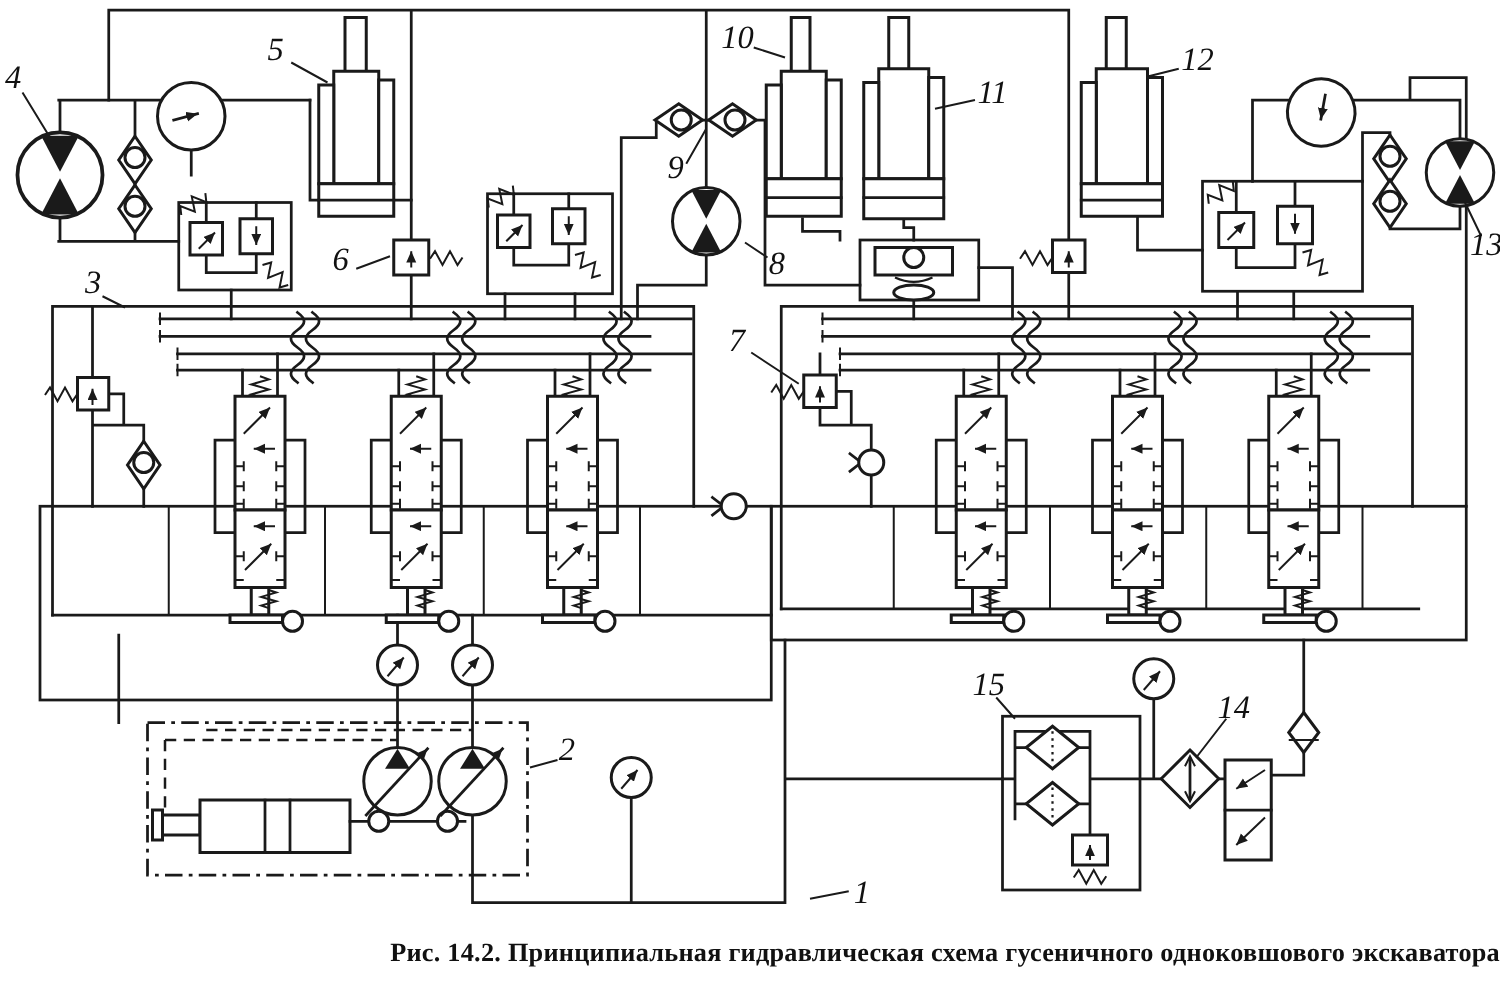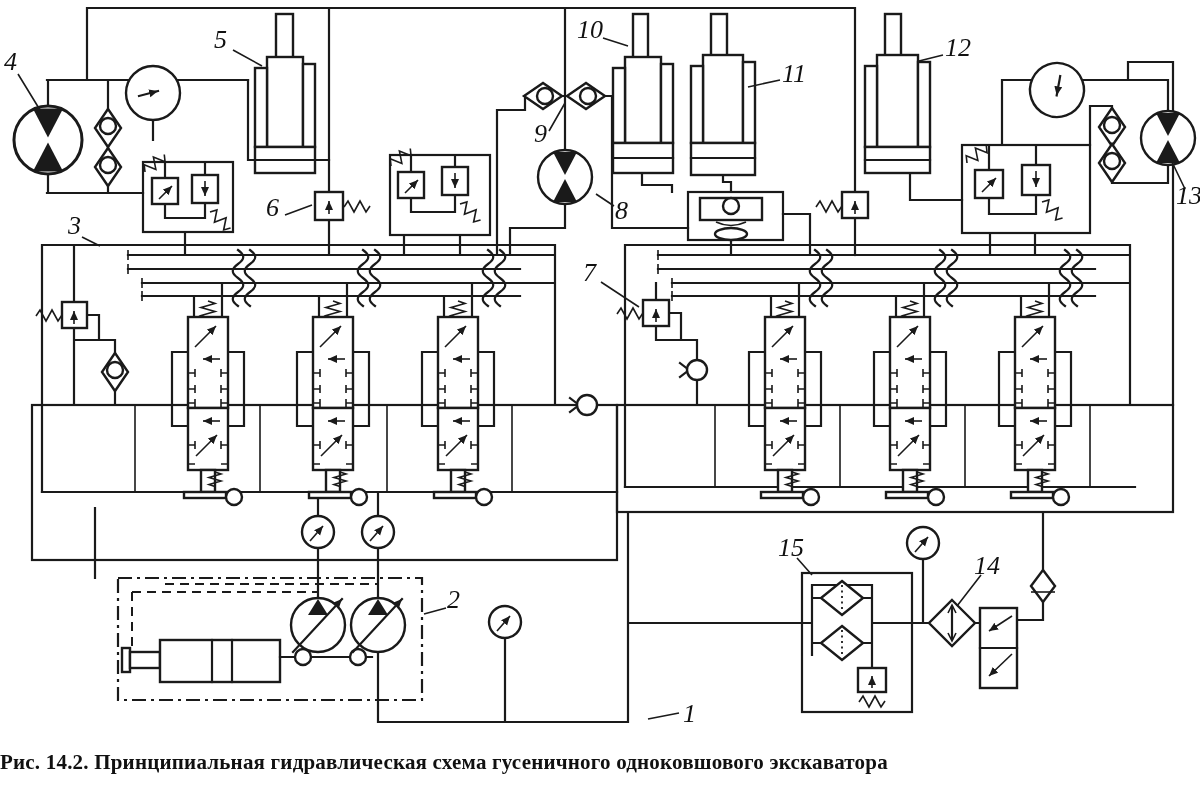--- a/index.html
+++ b/index.html
@@ -8,21 +8,21 @@
   svg{position:absolute;top:0;left:0;}
   svg *{vector-effect:none;}
   .w{stroke:#1a1a1a;stroke-width:2.2;fill:none;stroke-linecap:square;}
   .wt{stroke:#1a1a1a;stroke-width:1.6;fill:none;}
   .comp{stroke:#1a1a1a;stroke-width:2.4;fill:#ffffff;}
   .fill{fill:#1a1a1a;stroke:none;}
   .dash{stroke:#1a1a1a;stroke-width:2;fill:none;stroke-dasharray:9 6;}
   .dashdot{stroke:#1a1a1a;stroke-width:2.2;fill:none;stroke-dasharray:14 5 3 5;}
   .dots{stroke:#1a1a1a;stroke-width:1.8;fill:none;stroke-dasharray:2 3.5;}
   .lbl{font:italic 400 26px "Liberation Serif", serif;fill:#111111;}
-  .caption{position:absolute;left:0;top:750px;width:100%;text-align:left;
+  .caption{position:absolute;left:0;top:750px;width:100%;text-align:right;
            font:700 21px "Liberation Serif", serif;color:#111111;letter-spacing:.2px;}
 </style>
 </head>
 <body>
 
 <div class="stage">
 <svg width="1200" height="785" viewBox="0 0 1200 785">
   <defs>
     <marker id="ah" markerWidth="12" markerHeight="10" refX="9" refY="4" orient="auto" markerUnits="userSpaceOnUse">
       <path d="M0,0 L9,4 L0,8 z" fill="#1a1a1a"></path>

